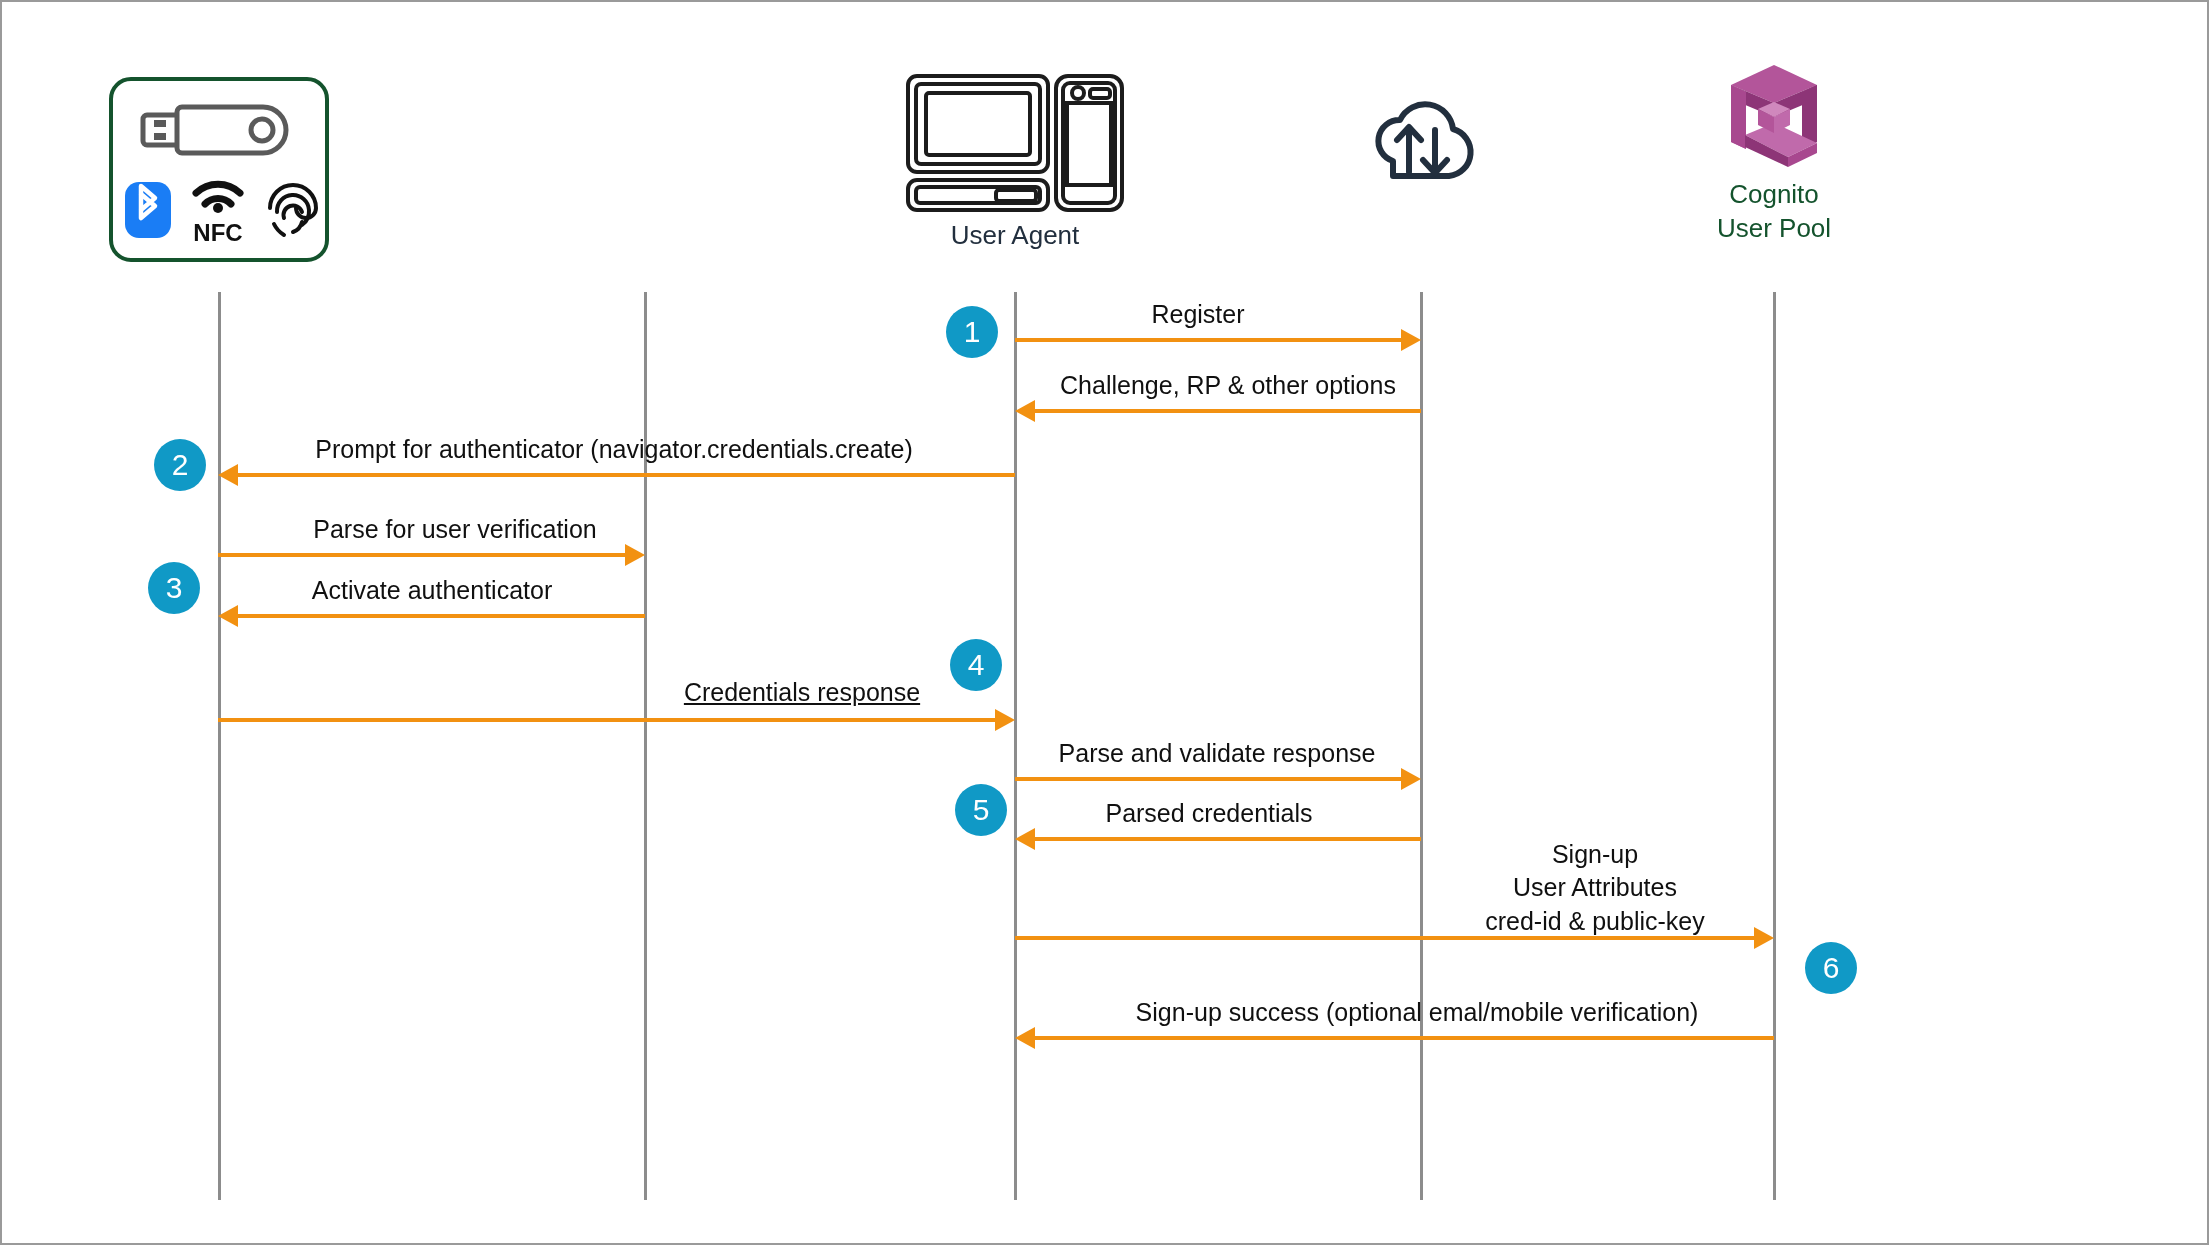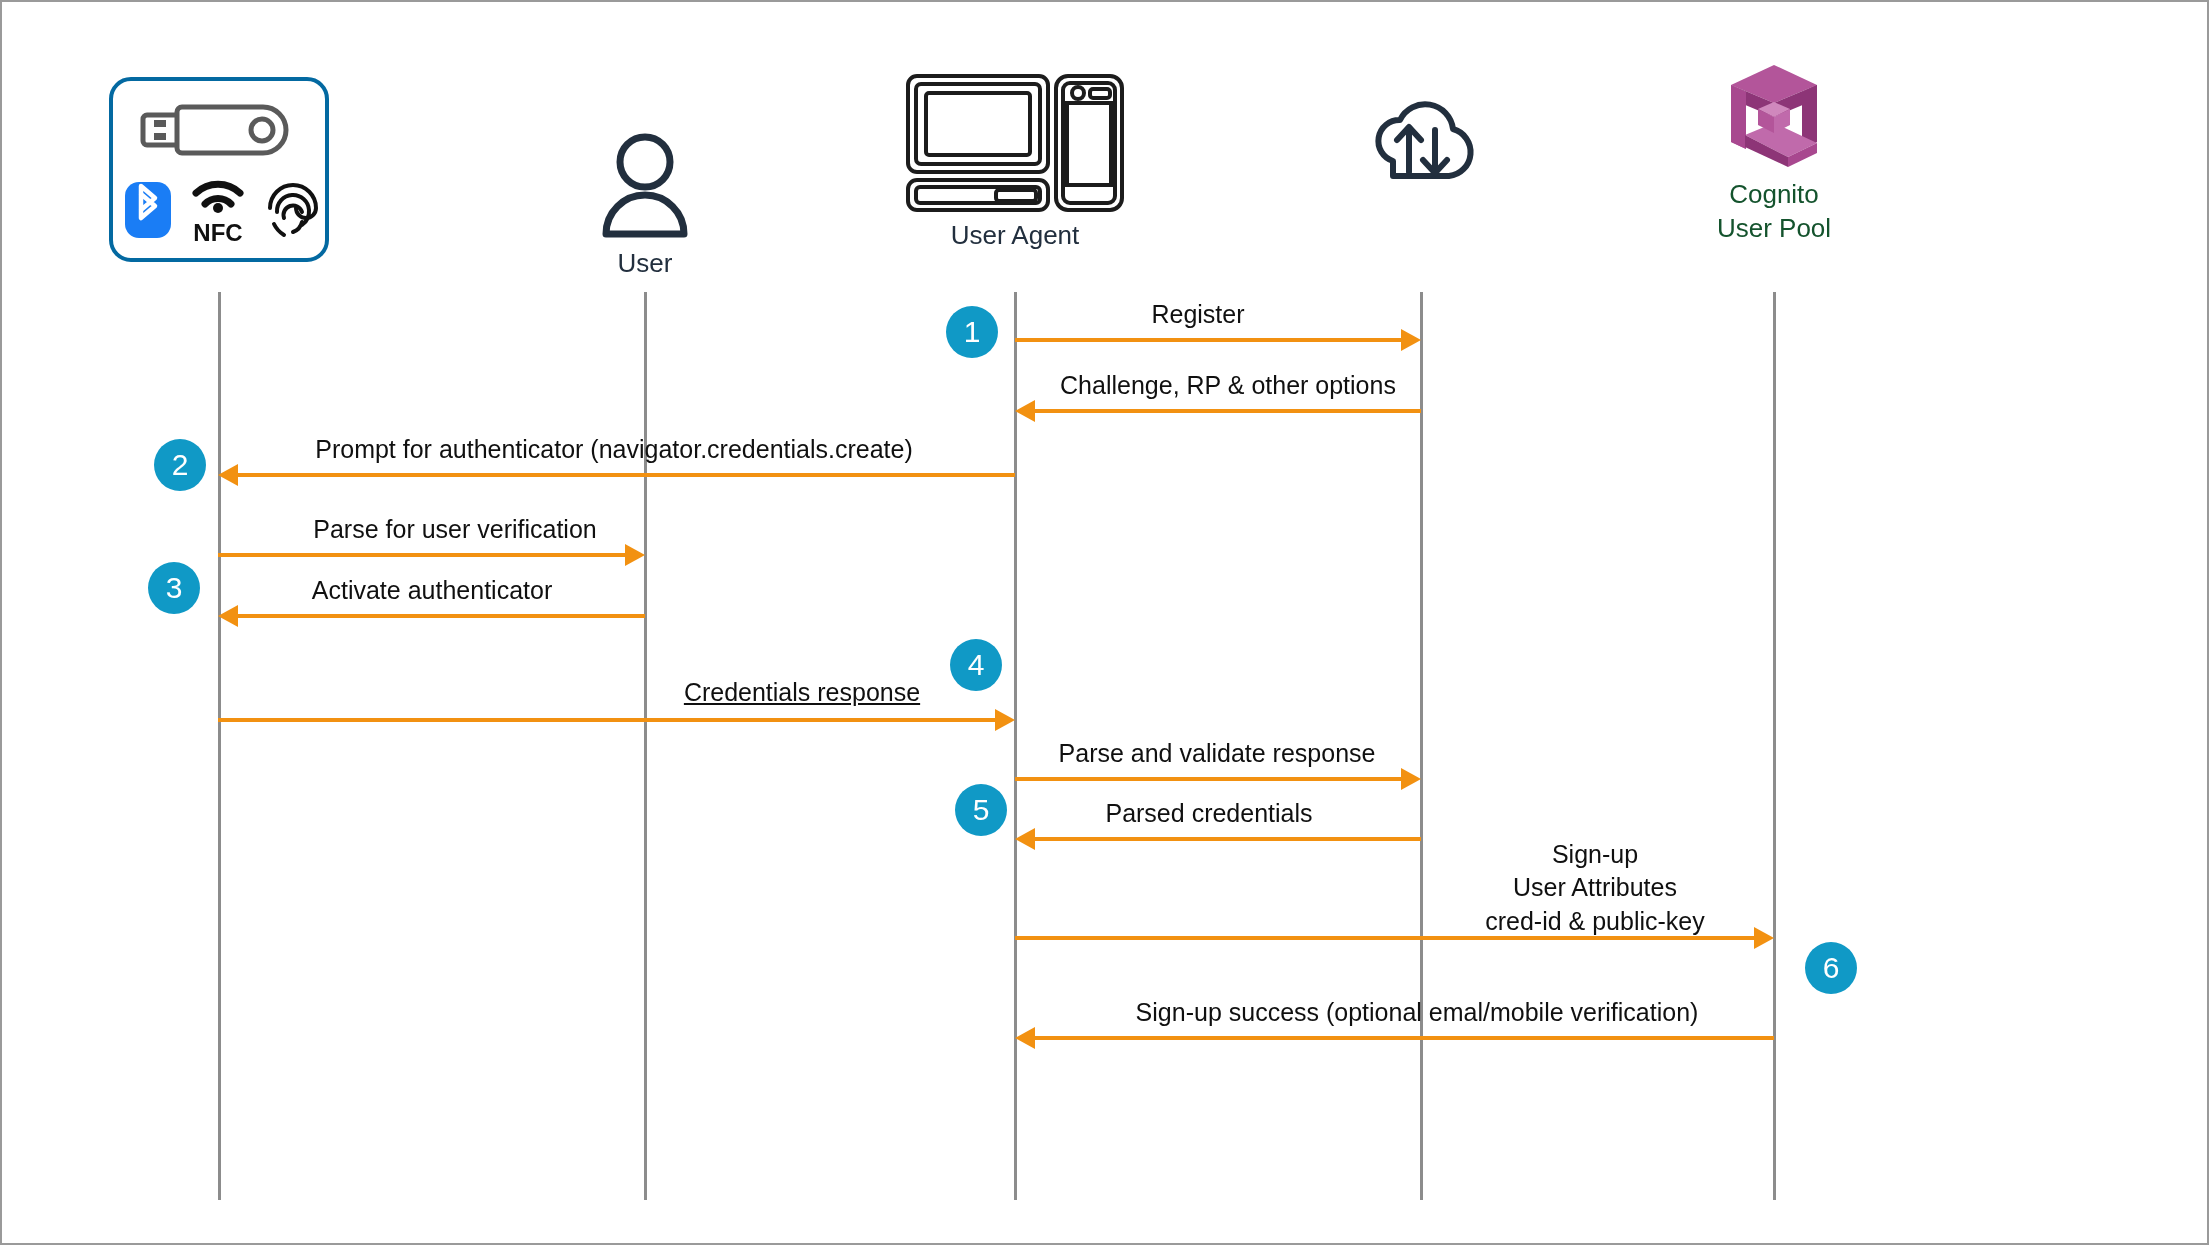--- a/index.html
+++ b/index.html
@@ -31,21 +31,21 @@
   }
   .actor-label.cognito{ color:#14532d; }
 
   
   .auth-card{
     position:absolute;
     left:107px;
     top:75px;
     width:220px;
     height:185px;
-    border:4px solid #0369a1;
+    border:4px solid #14532d;
     border-radius:22px;
     background:#fff;
     box-sizing:border-box;
   }
   .auth-key{
     position:absolute;
     left:22px;
     top:18px;
     width:176px;
     height:62px;
@@ -148,27 +148,20 @@
           <path d="M5 30 a23 23 0 0 1 46 0 a10 10 0 0 1 -20 0"></path>
           <path d="M12 34 a16 16 0 0 1 32 -2 a17 17 0 0 1 -7 15"></path>
           <path d="M19 40 a9 9 0 0 1 18 -6"></path>
           <path d="M9 46 a26 26 0 0 0 10 11"></path>
           <path d="M28 54 a14 14 0 0 0 9 -10"></path>
         </g>
       </svg>
     </div>
   </div>
 
-  <div class="actor" style="left:643px; top:128px; width:260px;">
-    <svg width="92" height="112" viewBox="0 0 92 112">
-      <circle cx="46" cy="32" r="25" fill="none" stroke="#222f3e" stroke-width="7"></circle>
-      <path d="M7 104 a39 39 0 0 1 78 0 Z" fill="none" stroke="#222f3e" stroke-width="7" stroke-linejoin="round"></path>
-    </svg>
-    <div class="actor-label">User</div>
-  </div>
 
   <div class="actor" style="left:1013px; top:70px; width:320px;">
     <svg width="222" height="142" viewBox="0 0 222 142">
       <g fill="none" stroke="#1c1c1c" stroke-width="4">
         <rect x="4" y="4" width="140" height="96" rx="9"></rect>
         <rect x="12" y="12" width="124" height="80" rx="5"></rect>
         <rect x="22" y="21" width="104" height="62" rx="3"></rect>
         <rect x="4" y="108" width="140" height="30" rx="9"></rect>
         <rect x="12" y="115" width="124" height="16" rx="4"></rect>
         <rect x="92" y="118" width="40" height="11" rx="3"></rect>

